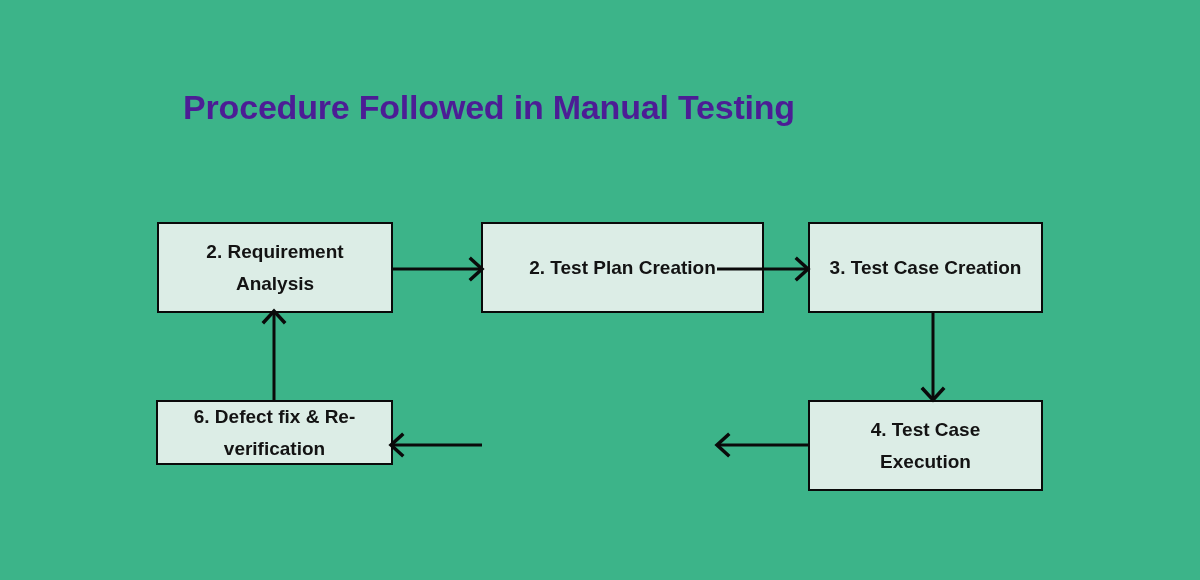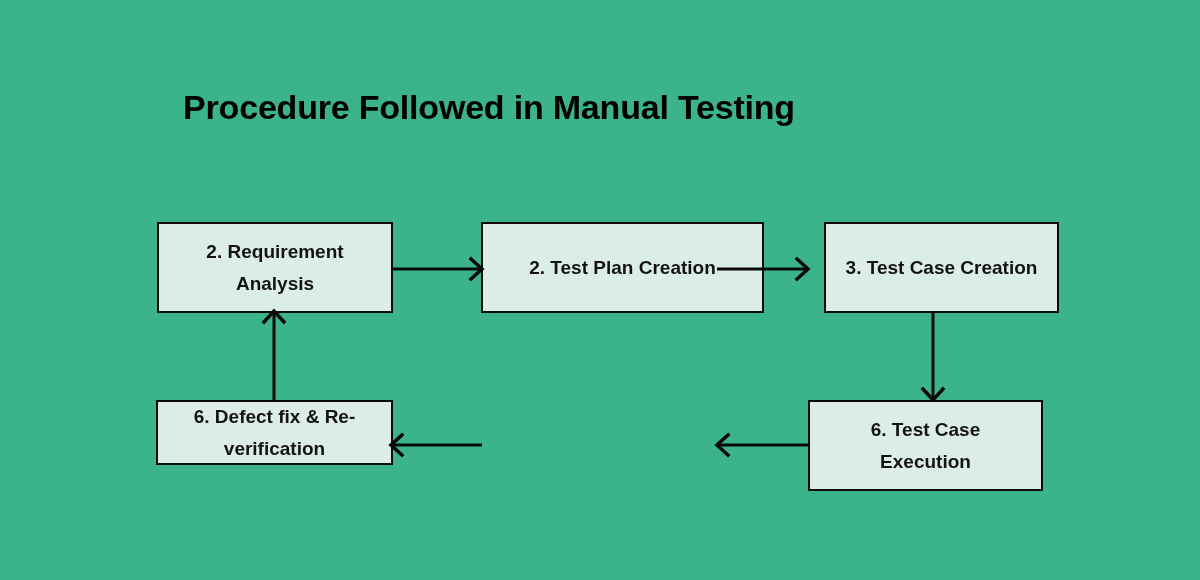--- a/index.html
+++ b/index.html
@@ -19,21 +19,21 @@
     background: #3cb489;
   }
   #title {
     position: absolute;
     left: 0;
     top: 84px;
     width: 978px;
     text-align: center;
     font-size: 34px;
     font-weight: bold;
-    color: #000000;
+    color: #4c1d95;
     letter-spacing: -0.2px;
     line-height: 46px;
     white-space: nowrap;
   }
   .node {
     position: absolute;
     box-sizing: border-box;
     background: #dcede6;
     border: 2px solid #0a0a0a;
     display: flex;
@@ -46,21 +46,21 @@
     line-height: 32px;
     padding: 0 14px;
   }
   .node-label {
     display: block;
     width: 100%;
   }
   
   #node-1 { left: 157px; top: 222px; width: 236px; height: 91px; }
   #node-2 { left: 481px; top: 222px; width: 283px; height: 91px; }
-  #node-3 { left: 808px; top: 222px; width: 235px; height: 91px; margin-left: 16px; }
+  #node-3 { left: 808px; top: 222px; width: 235px; height: 91px; }
   
   #node-6 { left: 156px; top: 400px; width: 237px; height: 65px; }
   #node-5 { left: 481px; top: 400px; width: 236px; height: 91px; }
   #node-4 { left: 808px; top: 400px; width: 235px; height: 91px; }
 
   .edge {
     position: absolute;
     overflow: visible;
   }
   .edge line, .edge polyline {
@@ -93,21 +93,21 @@
 
   <div class="node" id="node-2">
     <span class="node-label">2.  Test Plan Creation</span>
   </div>
 
   <div class="node" id="node-3">
     <span class="node-label">3.  Test Case Creation</span>
   </div>
 
   <div class="node" id="node-4">
-    <span class="node-label">6.  Test Case Execution</span>
+    <span class="node-label">4.  Test Case Execution</span>
   </div>
 
 
   <div class="node" id="node-6">
     <span class="node-label">6. Defect fix &amp; Re-verification</span>
   </div>
 
   <svg class="edge" id="edge-1-2" viewBox="0 0 94 34">
     <line x1="0" y1="17" x2="91" y2="17"></line>
     <polyline points="80,7 91,17 80,27"></polyline>

